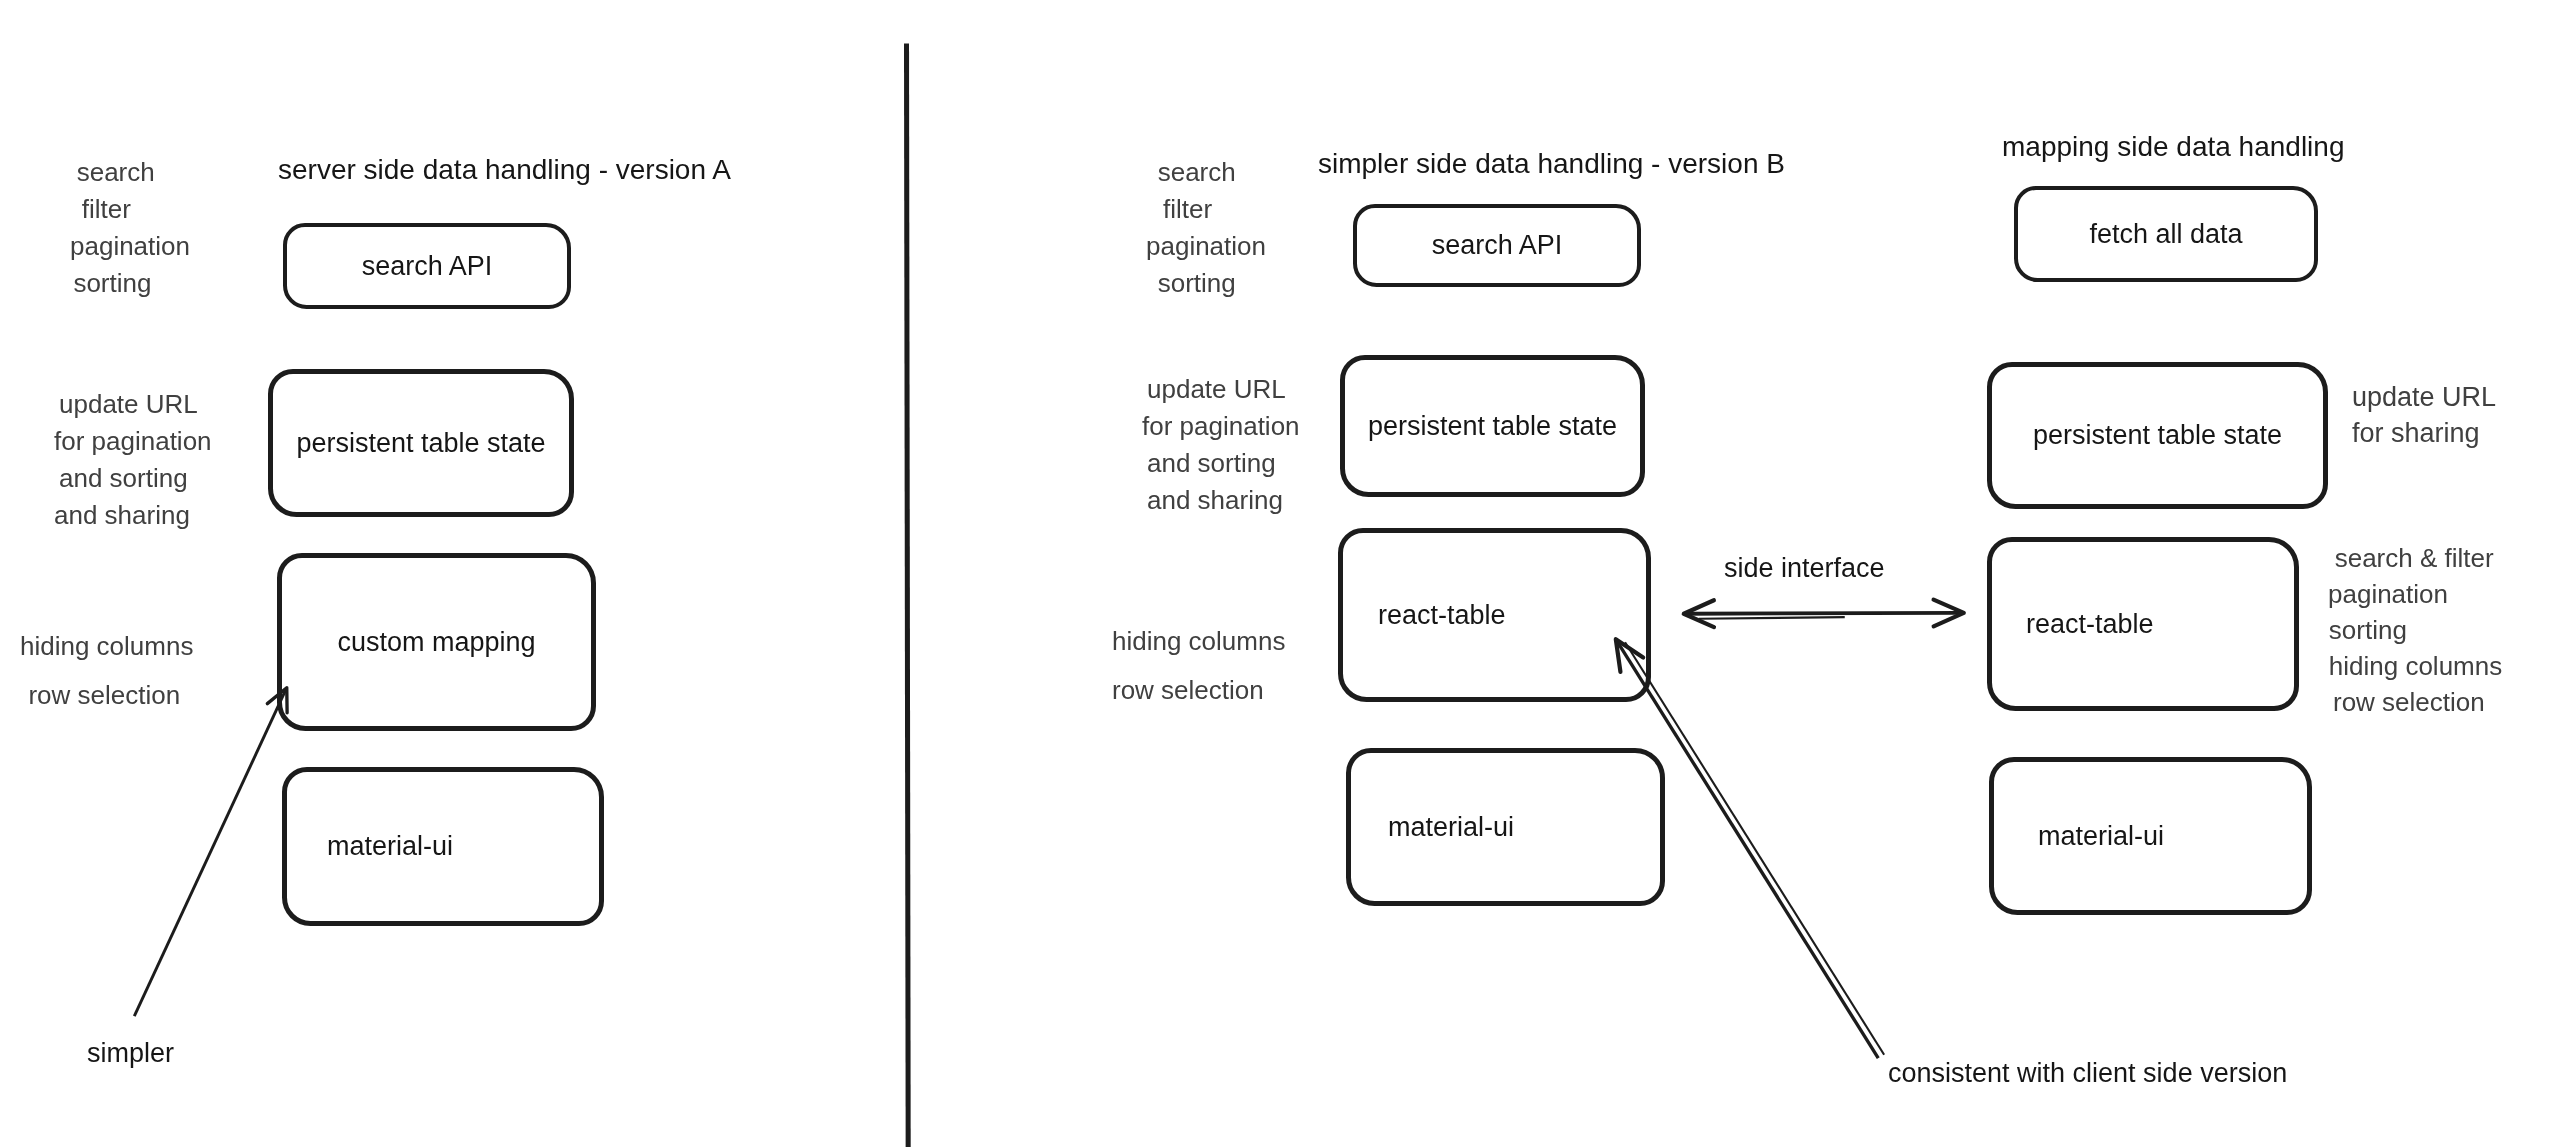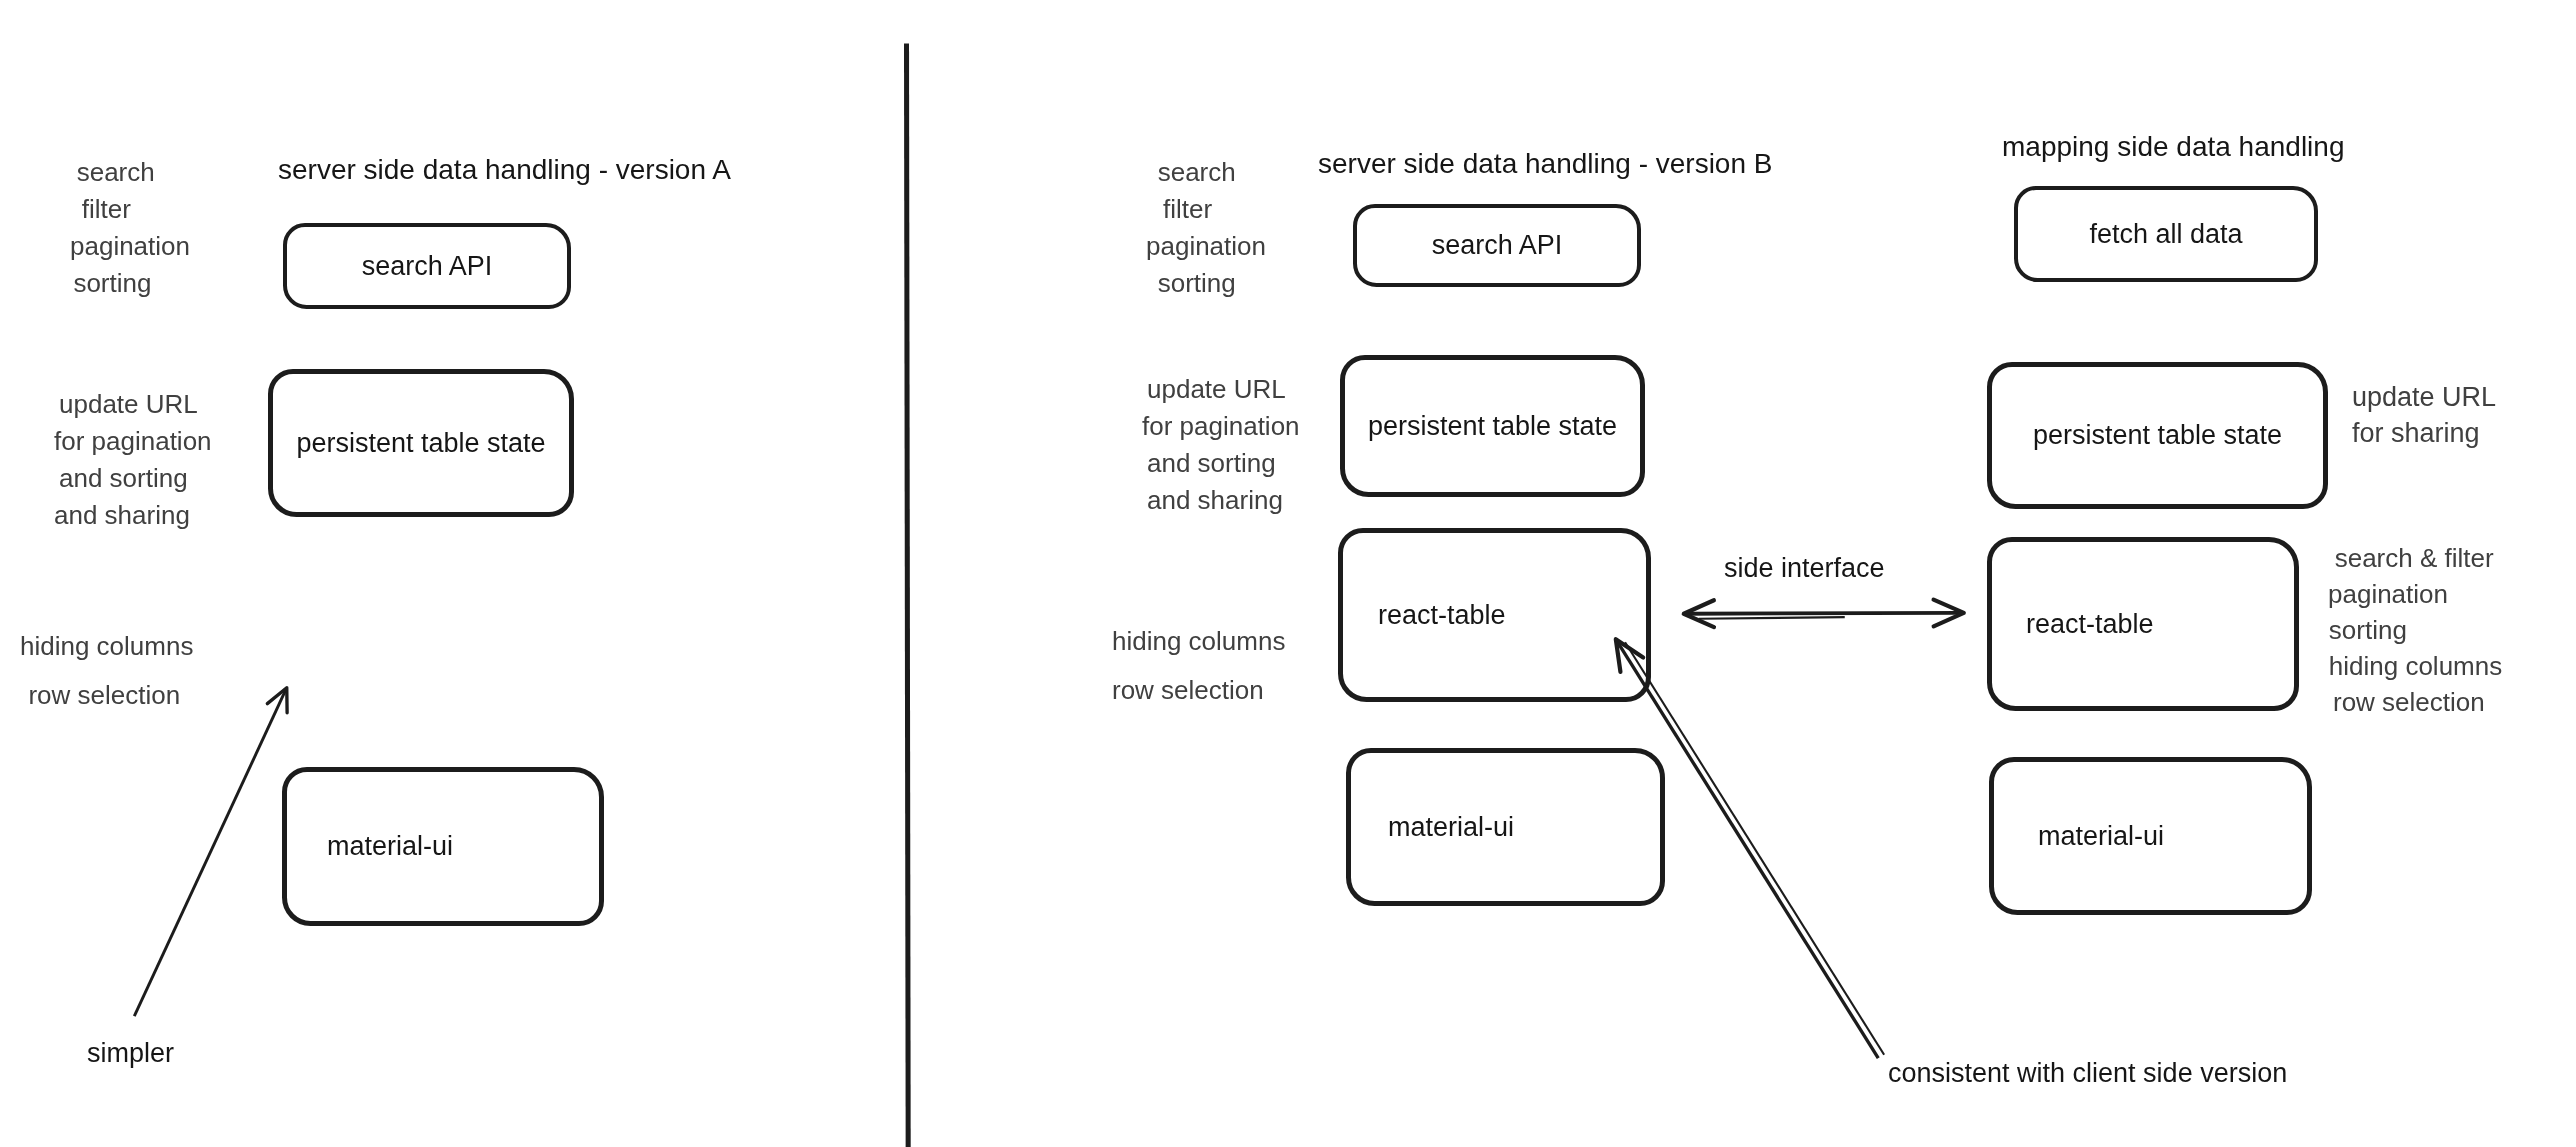--- a/index.html
+++ b/index.html
@@ -65,28 +65,29 @@
       <span>and sharing</span>
     </div>
 
     <div class="bx" style="left:268px;top:369px;width:306px;height:148px;">persistent table state</div>
 
     <div class="abs note note-wide" style="left:20px;top:622px;">
       <span>hiding columns</span>
       <span style="margin-left:8.4px;">row selection</span>
     </div>
 
+    <div class="bx" style="left:277px;top:553px;width:319px;height:178px;">custom mapping</div>
 
     <div class="bx leftText" style="left:282px;top:767px;width:322px;height:159px;padding-left:40px;">material-ui</div>
 
     <div class="abs title" style="left:87px;top:1038px;font-size:27px;">simpler</div>
   </div>
 
   <div class="abs" style="left:910px;top:0;width:922px;height:1147px;">
-    <div class="abs title" style="left:408px;top:148px;">server side data handling - version B</div>
+    <div class="abs title" style="left:408px;top:148px;">simpler side data handling - version B</div>
 
     <div class="abs note b-top" style="left:236px;top:154px;">
       <span>search</span>
       <span>filter</span>
       <span>pagination</span>
       <span>sorting</span>
     </div>
 
     <div class="bx slim" style="left:443px;top:204px;width:288px;height:83px;">search API</div>
 

